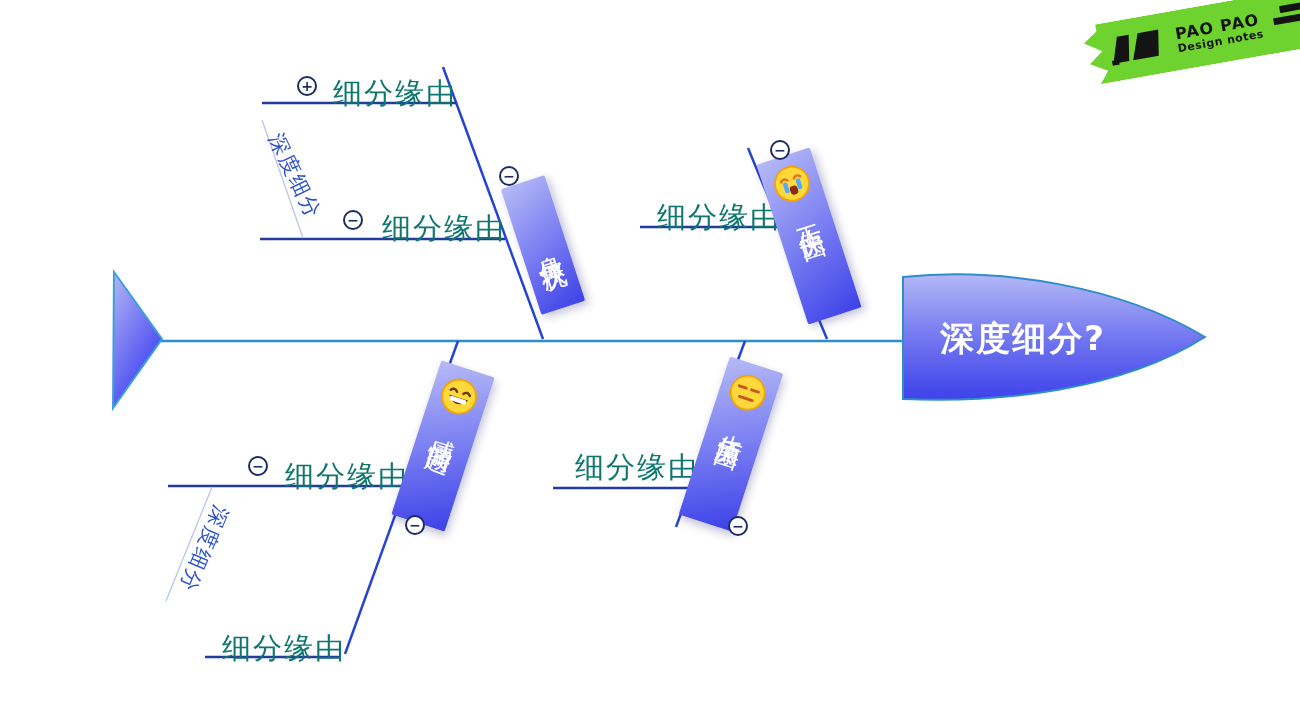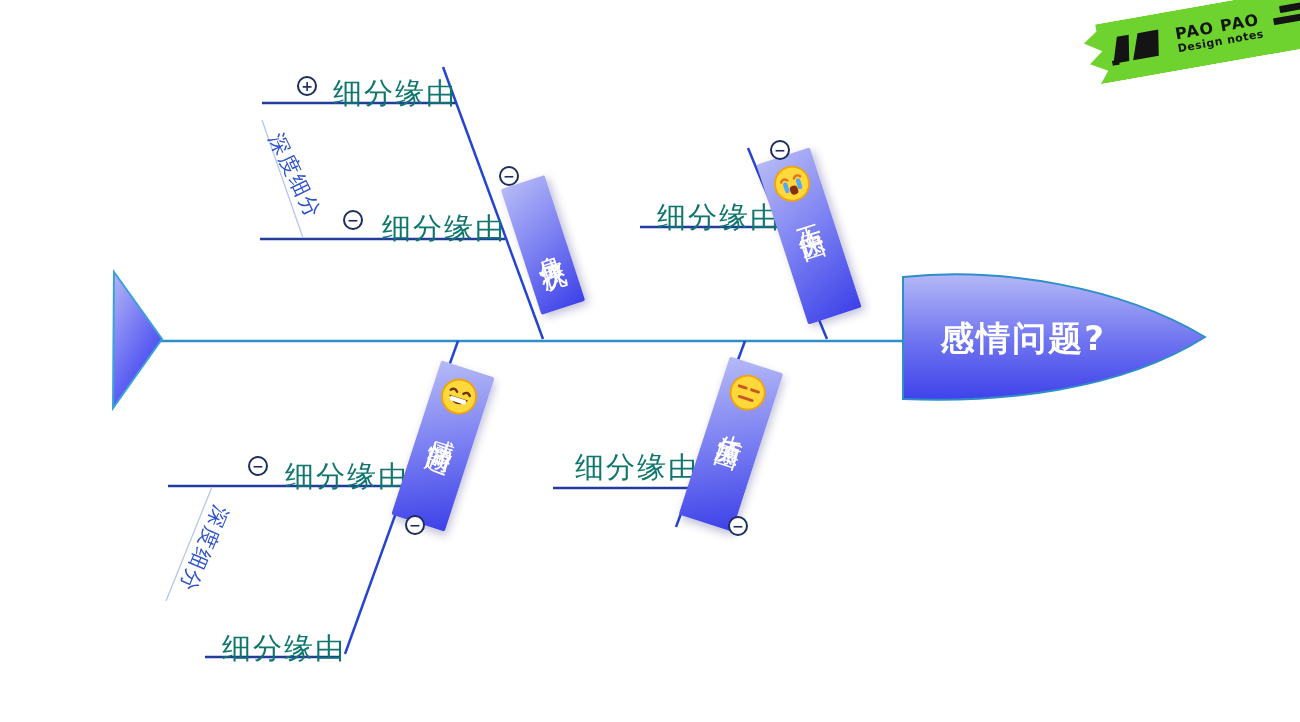--- a/index.html
+++ b/index.html
@@ -127,21 +127,21 @@
       <svg class="emoji" viewBox="0 0 34 34">
         <circle cx="17" cy="17" r="15.2" fill="#FFD93B" stroke="#F4A300" stroke-width="1.6"></circle>
         <line x1="8" y1="13.5" x2="14.5" y2="13.5" stroke="#C9571F" stroke-width="2.6" stroke-linecap="round"></line>
         <line x1="19.5" y1="13.5" x2="26" y2="13.5" stroke="#C9571F" stroke-width="2.6" stroke-linecap="round"></line>
         <line x1="11" y1="22.5" x2="23" y2="22.5" stroke="#C9571F" stroke-width="2.6" stroke-linecap="round"></line>
       </svg>
     </span>
     <span class="vtext">生活原因</span>
   </div>
 
-  <div class="head-text" style="left:1023px;top:339px;">感情问题?</div>
+  <div class="head-text" style="left:1023px;top:339px;">深度细分?</div>
 
   <div class="sub-text" style="left:333px;top:74px;">细分缘由</div>
   <div class="sub-text" style="left:382px;top:209px;">细分缘由</div>
   <div class="sub-text" style="left:657px;top:198px;">细分缘由</div>
   <div class="sub-text" style="left:285px;top:457px;">细分缘由</div>
   <div class="sub-text" style="left:222px;top:629px;">细分缘由</div>
   <div class="sub-text" style="left:575px;top:448px;">细分缘由</div>
 
   <div class="deep-text" style="left:295px;top:176px;--rot:64deg;">深度细分</div>
   <div class="deep-text" style="left:204px;top:549px;--rot:113deg;">深度细分</div>

